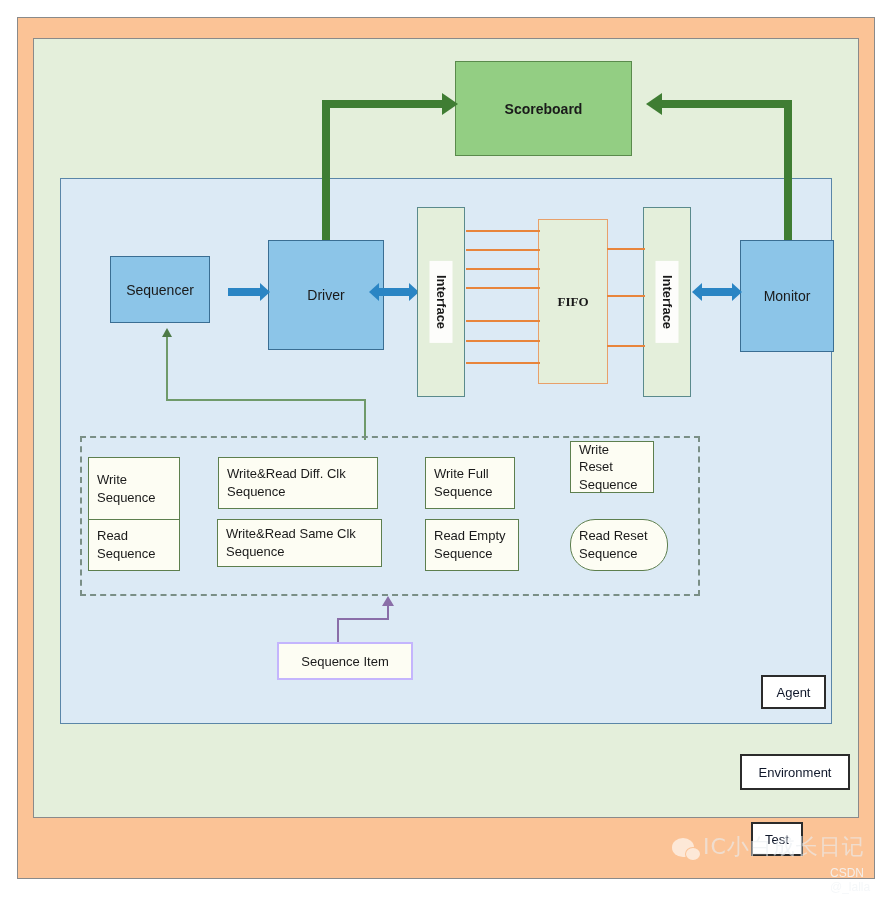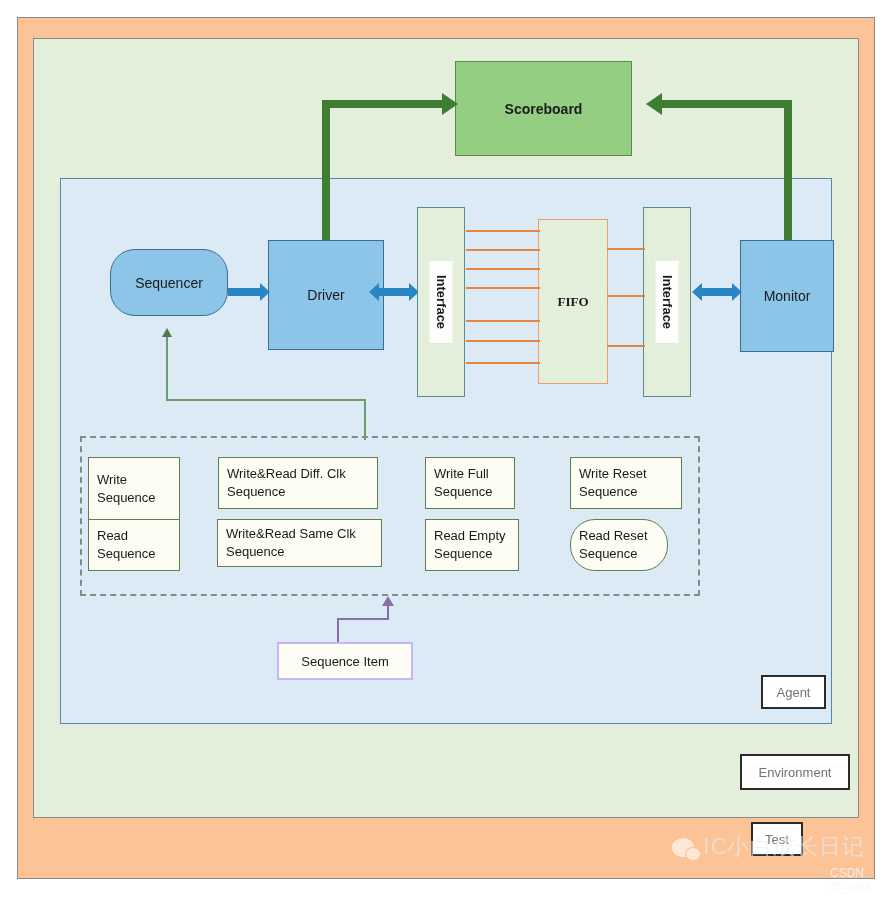--- a/index.html
+++ b/index.html
@@ -65,21 +65,21 @@
     position: absolute;
     background: #8cc5e8;
     border: 1px solid #3a6e93;
     box-sizing: border-box;
     display: flex;
     align-items: center;
     justify-content: center;
     font-size: 14px;
     color: #1a1a1a;
   }
-  #sequencer { left: 110px; top: 249px; width: 118px; height: 67px; border-radius: 25px; }
+  #sequencer { left: 110px; top: 256px; width: 100px; height: 67px; }
   #driver    { left: 268px; top: 240px; width: 116px; height: 110px; align-items: center; }
   #monitor   { left: 740px; top: 240px; width: 94px; height: 112px; }
 
   
   .blk-iface {
     position: absolute;
     background: #e4efdb;
     border: 1px solid #5a8a8c;
     box-sizing: border-box;
   }
@@ -214,21 +214,21 @@
   
   .tag {
     position: absolute;
     background: #ffffff;
     border: 2px solid #2b2b2b;
     box-sizing: border-box;
     display: flex;
     align-items: center;
     justify-content: center;
     font-size: 13px;
-    color: #737373;
+    color: #0f172a;
   }
   #tag-agent { left: 761px; top: 675px; width: 65px; height: 34px; }
   #tag-env   { left: 740px; top: 754px; width: 110px; height: 36px; }
   #tag-test  { left: 751px; top: 822px; width: 52px; height: 34px; }
 
   
   #watermark {
     position: absolute;
     left: 672px; top: 832px;
     display: flex;
@@ -368,21 +368,21 @@
 Sequence</span>
   </div>
   <div class="seqbox" style="left:425px; top:457px; width:90px; height:52px;">
     <span style="white-space:pre-line">Write Full
 Sequence</span>
   </div>
   <div class="seqbox" style="left:425px; top:519px; width:94px; height:52px;">
     <span style="white-space:pre-line">Read Empty
 Sequence</span>
   </div>
-  <div class="seqbox" style="left:570px; top:457px; width:112px; height:52px;">
+  <div class="seqbox" style="left:570px; top:441px; width:84px; height:52px;">
     <span style="white-space:pre-line">Write Reset
 Sequence</span>
   </div>
   <div class="seqbox" style="left:570px; top:519px; width:98px; height:52px;border-radius:25px;">
     <span style="white-space:pre-line">Read Reset
 Sequence</span>
   </div>
 
   <div class="pseg" style="left:337px; top:620px; width:2px; height:24px;"></div>
   <div class="pseg" style="left:337px; top:618px; width:52px; height:2px;"></div>

